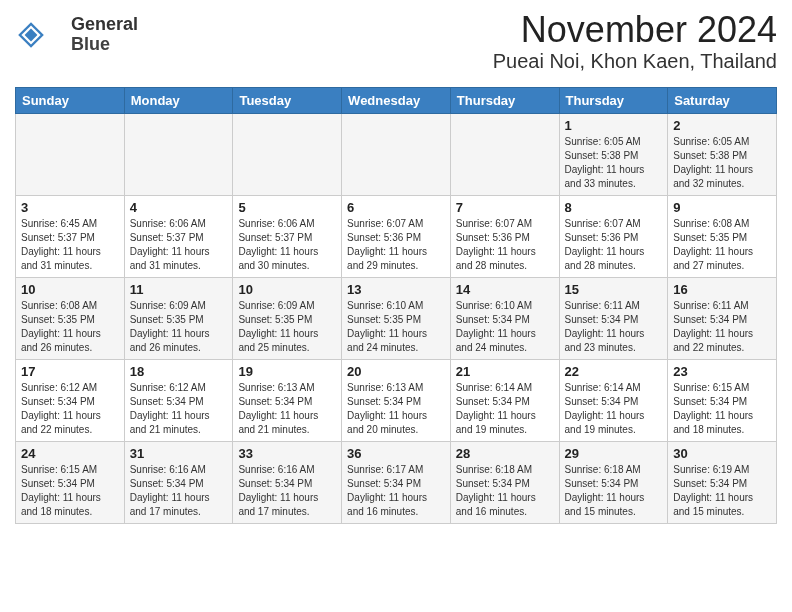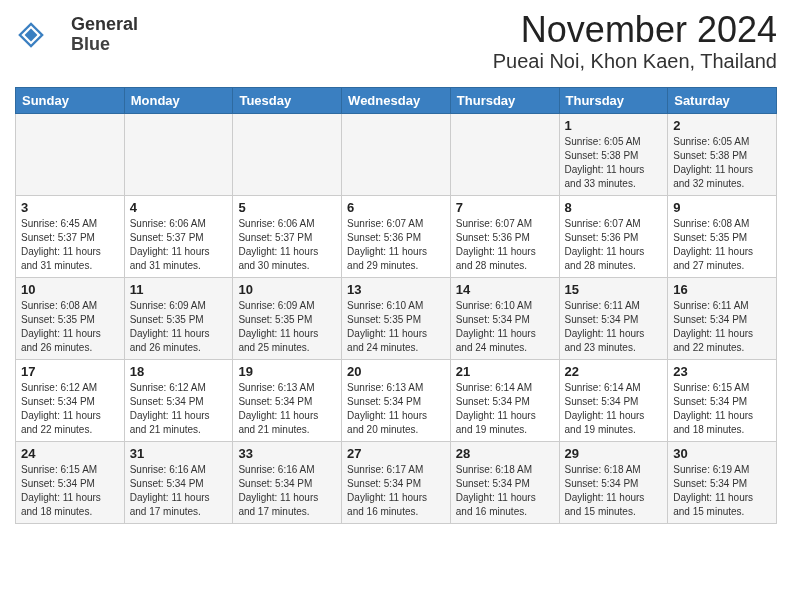--- a/index.html
+++ b/index.html
@@ -330,21 +330,21 @@
 and 17 minutes.</div>
           </td>
           <td>
             <span class="day-number">33</span>
             <div class="day-info">Sunrise: 6:16 AM
 Sunset: 5:34 PM
 Daylight: 11 hours
 and 17 minutes.</div>
           </td>
           <td>
-            <span class="day-number">27</span>
+            <span class="day-number">36</span>
             <div class="day-info">Sunrise: 6:17 AM
 Sunset: 5:34 PM
 Daylight: 11 hours
 and 16 minutes.</div>
           </td>
           <td>
             <span class="day-number">28</span>
             <div class="day-info">Sunrise: 6:18 AM
 Sunset: 5:34 PM
 Daylight: 11 hours

